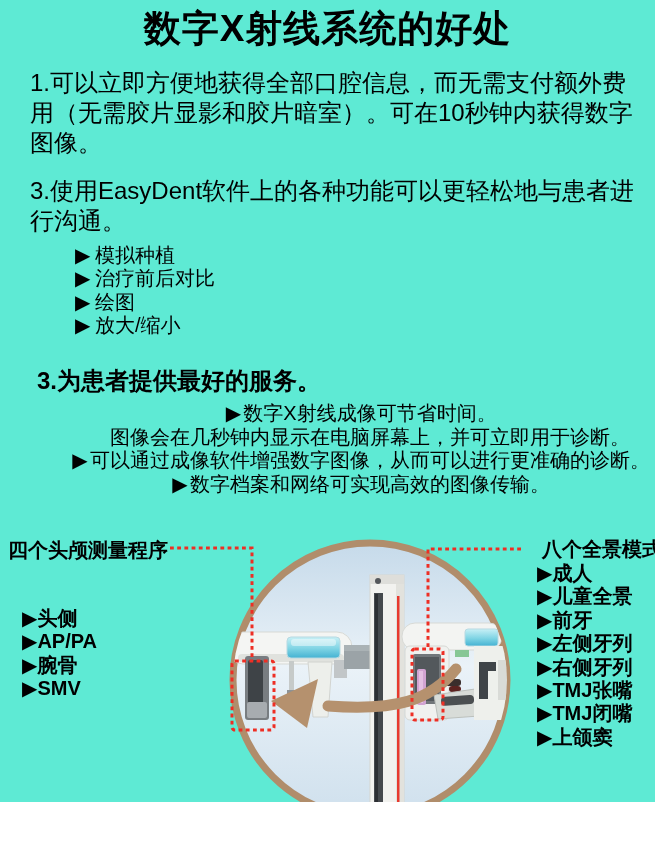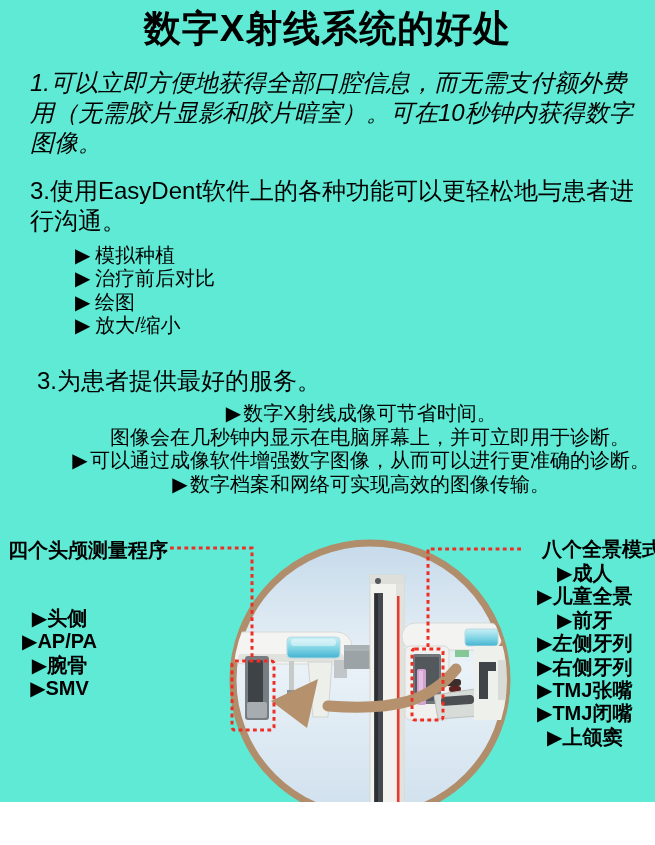--- a/index.html
+++ b/index.html
@@ -6,28 +6,28 @@
   .page{
     position:relative;width:655px;height:802px;overflow:hidden;background:#5eead4;
     font-family:"Liberation Sans","DejaVu Sans",sans-serif;color:#000;
   }
   .abs{position:absolute;}
   .doc-title{
     top:7px;left:0;width:655px;text-align:center;
     font-size:37px;font-weight:700;letter-spacing:1px;line-height:44px;white-space:nowrap;
   }
   .para{font-size:24px;line-height:30px;font-weight:500;white-space:nowrap;}
-  .p1{top:68px;left:30px;font-style:italic;}
+  .p1{top:68px;left:30px;}
   .p2{top:176px;left:30px;}
-  .p3{top:365px;left:37px;font-size:24px;font-weight:400;white-space:nowrap;}
+  .p3{top:365px;left:37px;font-size:24px;font-weight:700;white-space:nowrap;}
   .blist{font-size:20px;line-height:23.4px;font-weight:500;white-space:nowrap;}
   .list1{top:244px;left:75px;}
   .list2{top:402px;left:70px;line-height:23.5px;text-align:center;}
   .marker{display:inline-block;width:20px;}
-  .callout{font-size:20px;font-weight:600;white-space:nowrap;line-height:23.4px;text-align:center;}
+  .callout{font-size:20px;font-weight:600;white-space:nowrap;line-height:23.4px;}
   .co-title-left{top:539px;left:8px;}
   .co-items-left{top:563px;left:22px;margin-top:44px;}
   .co-title-right{top:538px;left:522px;margin-left:20px;}
   .co-items-right{top:562px;left:537px;}
   .figure-svg{top:530px;left:0;width:655px;height:315px;}
 </style>
 </head>
 <body>
 
 <div class="page">

